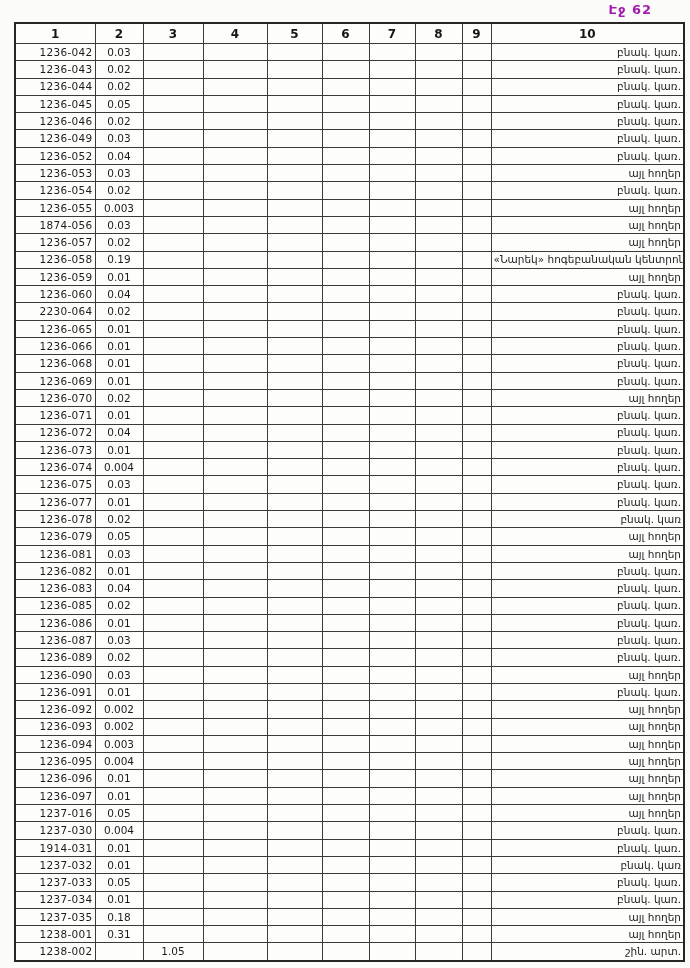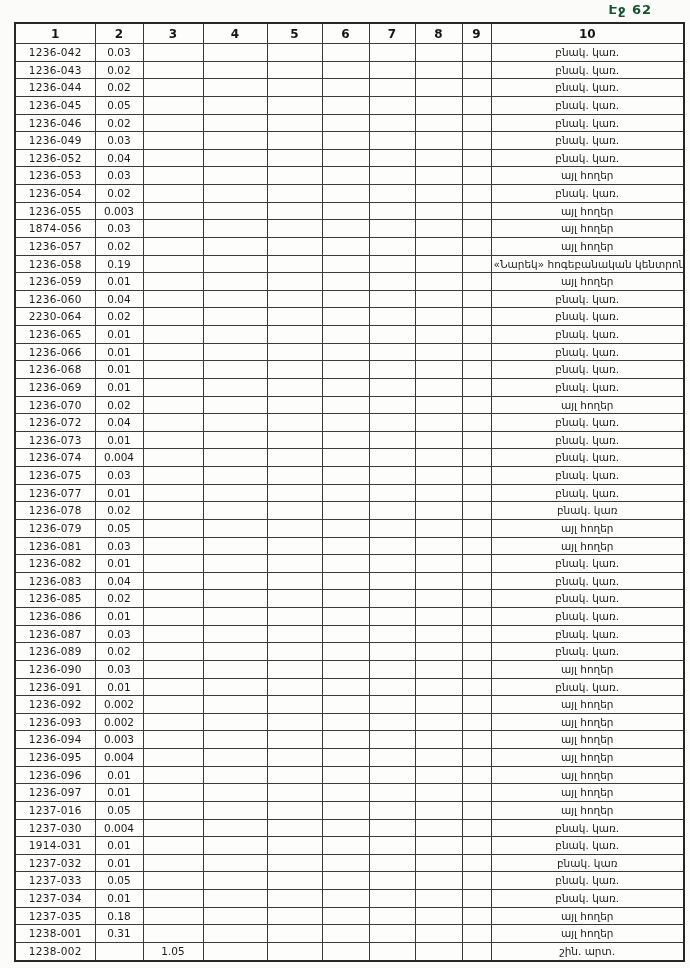--- a/index.html
+++ b/index.html
@@ -17,21 +17,21 @@
     width: 690px;
     height: 968px;
   }
   .page-label {
     position: absolute;
     top: 2px;
     right: 38px;
     font-size: 13px;
     font-weight: bold;
     letter-spacing: 1px;
-    color: #14532d;
+    color: #a21caf;
   }
   table.sheet {
     position: absolute;
     left: 14px;
     top: 22px;
     width: 669px;
     height: 940px;
     border-collapse: collapse;
     table-layout: fixed;
     background: #fdfdfc;
@@ -47,23 +47,23 @@
   }
   table.sheet { border: 2px solid #262624; }
   table.sheet thead th {
     height: 19px;
     font-size: 12px;
     font-weight: bold;
     text-align: center;
     color: #151515;
   }
   table.sheet tbody td { height: 15px; }
-  td.c-code { text-align: center; padding-left: 7px; letter-spacing: 0.3px; }
+  td.c-code { text-align: right; padding-left: 7px; letter-spacing: 0.3px; }
   td.c-num  { text-align: center; }
-  td.c-use  { text-align: center; padding-left: 4px; font-size: 10.5px; }
+  td.c-use  { text-align: right; padding-left: 4px; font-size: 10.5px; }
 </style>
 </head>
 <body>
 
 <div class="page">
 
   <div class="page-label">Էջ 62</div>
 
   <table class="sheet">
     <colgroup>
@@ -339,20 +339,32 @@
           <td class="c-num"></td>
           <td class="c-num"></td>
           <td class="c-num"></td>
           <td class="c-num"></td>
           <td class="c-num"></td>
           <td class="c-num"></td>
           <td class="c-num"></td>
           <td class="c-use">այլ հողեր</td>
         </tr>
         <tr>
+          <td class="c-code">1236-071</td>
+          <td class="c-num">0.01</td>
+          <td class="c-num"></td>
+          <td class="c-num"></td>
+          <td class="c-num"></td>
+          <td class="c-num"></td>
+          <td class="c-num"></td>
+          <td class="c-num"></td>
+          <td class="c-num"></td>
+          <td class="c-use">բնակ. կառ.</td>
+        </tr>
+        <tr>
           <td class="c-code">1236-072</td>
           <td class="c-num">0.04</td>
           <td class="c-num"></td>
           <td class="c-num"></td>
           <td class="c-num"></td>
           <td class="c-num"></td>
           <td class="c-num"></td>
           <td class="c-num"></td>
           <td class="c-num"></td>
           <td class="c-use">բնակ. կառ.</td>

